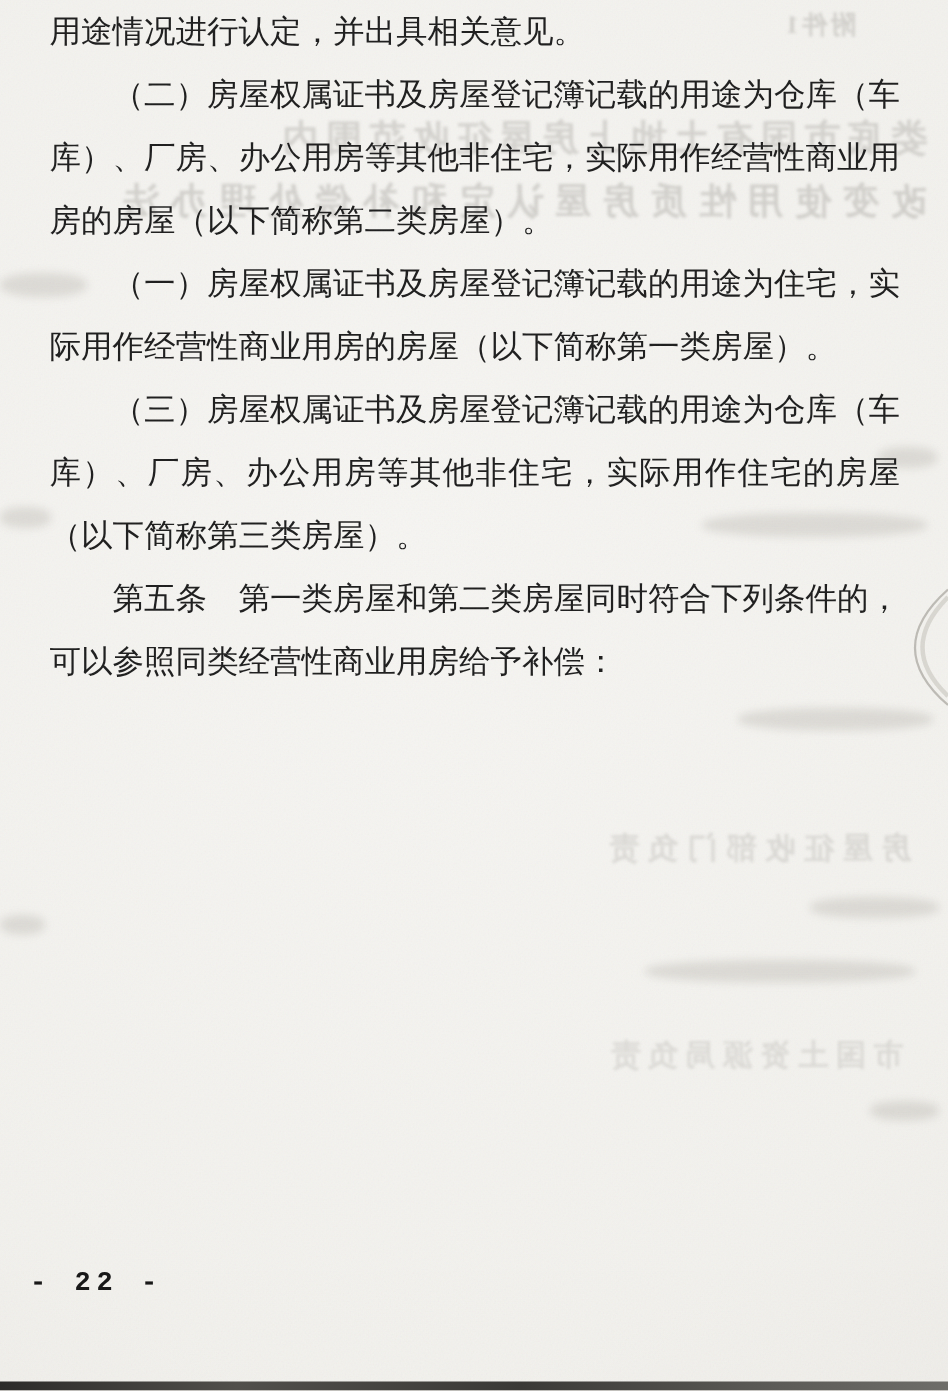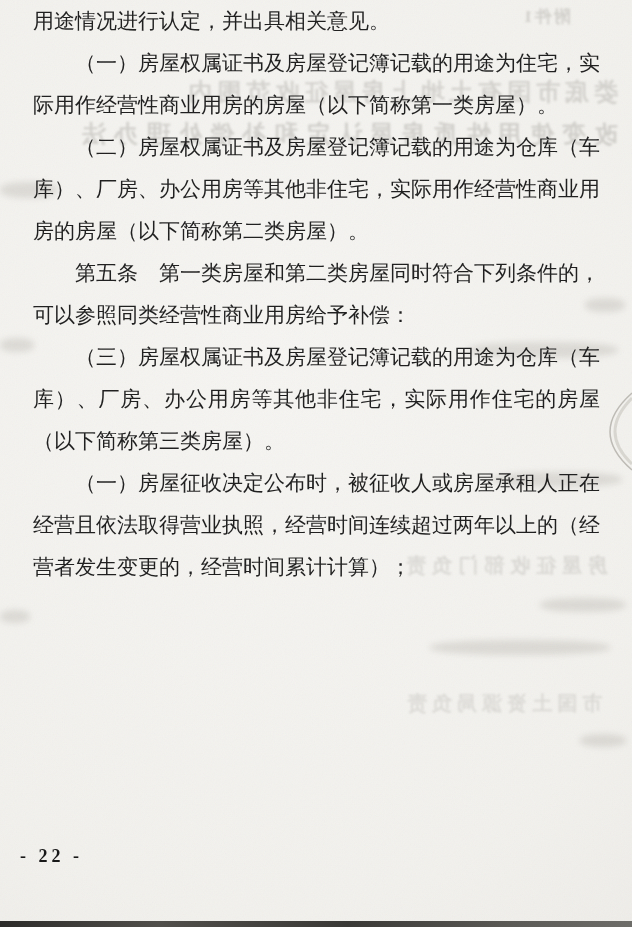--- a/index.html
+++ b/index.html
@@ -44,21 +44,21 @@
   .sm3{top:342px;left:468px;width:150px;height:16px;}
   .sm4{top:338px;left:0;width:34px;height:14px;}
   .sm5{top:472px;left:492px;width:130px;height:15px;}
   .sm6{top:598px;left:540px;width:86px;height:14px;}
   .sm7{top:640px;left:430px;width:180px;height:15px;}
   .sm8{top:734px;left:580px;width:46px;height:13px;}
   .sm9{top:610px;left:0;width:30px;height:13px;}
   
   .page-number{
     position:absolute;left:20px;top:846px;
-    font-size:18px;font-weight:bold;letter-spacing:4px;color:#141414;
+    font-size:18px;font-weight:bold;letter-spacing:4px;color:#141414;font-family:Liberation Mono, monospace;
   }
   
   .scan-edge{
     position:absolute;left:0;bottom:0;width:632px;height:6px;
     background:linear-gradient(to right,#2c2b29 0%,#514f4b 25%,#3a3936 55%,#5a5955 80%,#6e6d69 100%);
   }
   
   .crease-svg{position:absolute;inset:0;pointer-events:none;}
   
   .noise-svg{position:absolute;inset:0;opacity:.055;pointer-events:none;}
@@ -79,25 +79,24 @@
   <div class="smudge sm3"></div>
   <div class="smudge sm4"></div>
   <div class="smudge sm5"></div>
   <div class="smudge sm6"></div>
   <div class="smudge sm7"></div>
   <div class="smudge sm8"></div>
   <div class="smudge sm9"></div>
 
   <div class="textcol">
     <p class="no-indent">用途情况进行认定，并出具相关意见。</p>
+    <p>（二）房屋权属证书及房屋登记簿记载的用途为仓库（车库）、厂房、办公用房等其他非住宅，实际用作经营性商业用房的房屋（以下简称第二类房屋）。</p>
     <p>（一）房屋权属证书及房屋登记簿记载的用途为住宅，实际用作经营性商业用房的房屋（以下简称第一类房屋）。</p>
-    <p>（二）房屋权属证书及房屋登记簿记载的用途为仓库（车库）、厂房、办公用房等其他非住宅，实际用作经营性商业用房的房屋（以下简称第二类房屋）。</p>
+    <p>（三）房屋权属证书及房屋登记簿记载的用途为仓库（车库）、厂房、办公用房等其他非住宅，实际用作住宅的房屋（以下简称第三类房屋）。</p>
     <p>第五条　第一类房屋和第二类房屋同时符合下列条件的，可以参照同类经营性商业用房给予补偿：</p>
-    <p>（三）房屋权属证书及房屋登记簿记载的用途为仓库（车库）、厂房、办公用房等其他非住宅，实际用作住宅的房屋（以下简称第三类房屋）。</p>
-    <p>（一）房屋征收决定公布时，被征收人或房屋承租人正在经营且依法取得营业执照，经营时间连续超过两年以上的（经营者发生变更的，经营时间累计计算）；</p>
   </div>
 
   <div class="page-number">- 22 -</div>
 
   <svg class="crease-svg" width="632" height="927">
     <path d="M 632 393 Q 588 432 632 470" fill="none" stroke="rgba(125,120,110,0.45)" stroke-width="1.5"></path>
     <path d="M 632 398 Q 598 432 632 464" fill="none" stroke="rgba(170,165,155,0.35)" stroke-width="3"></path>
   </svg>
 
   <svg class="noise-svg" width="632" height="927">

